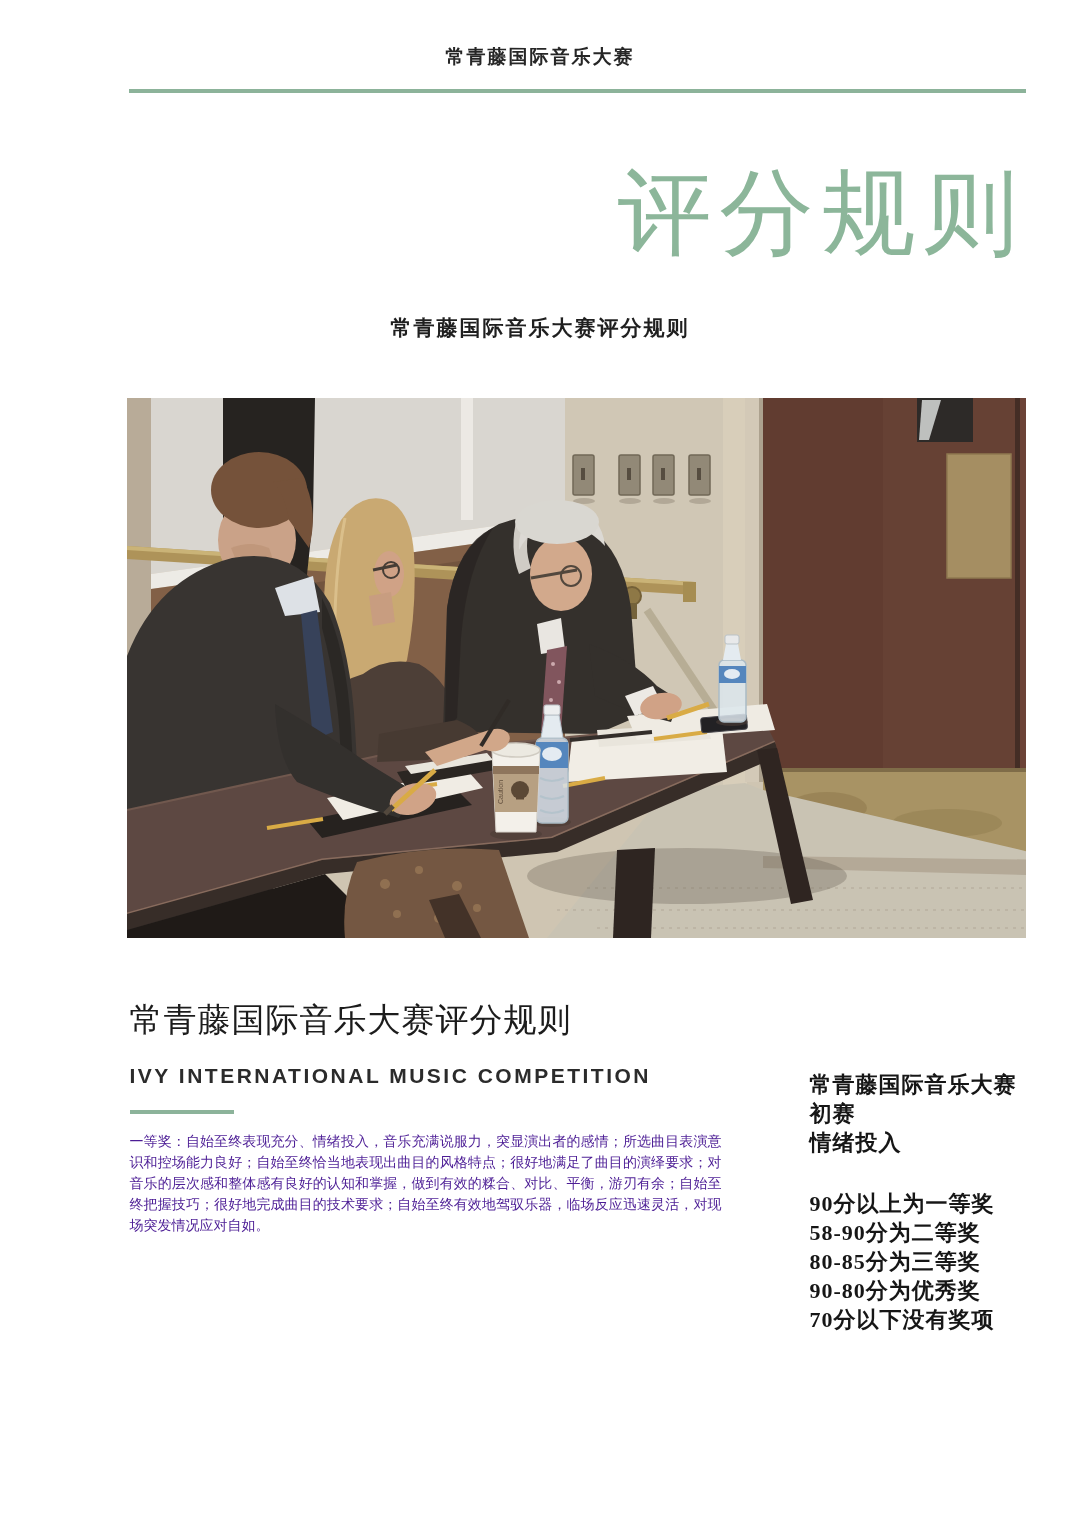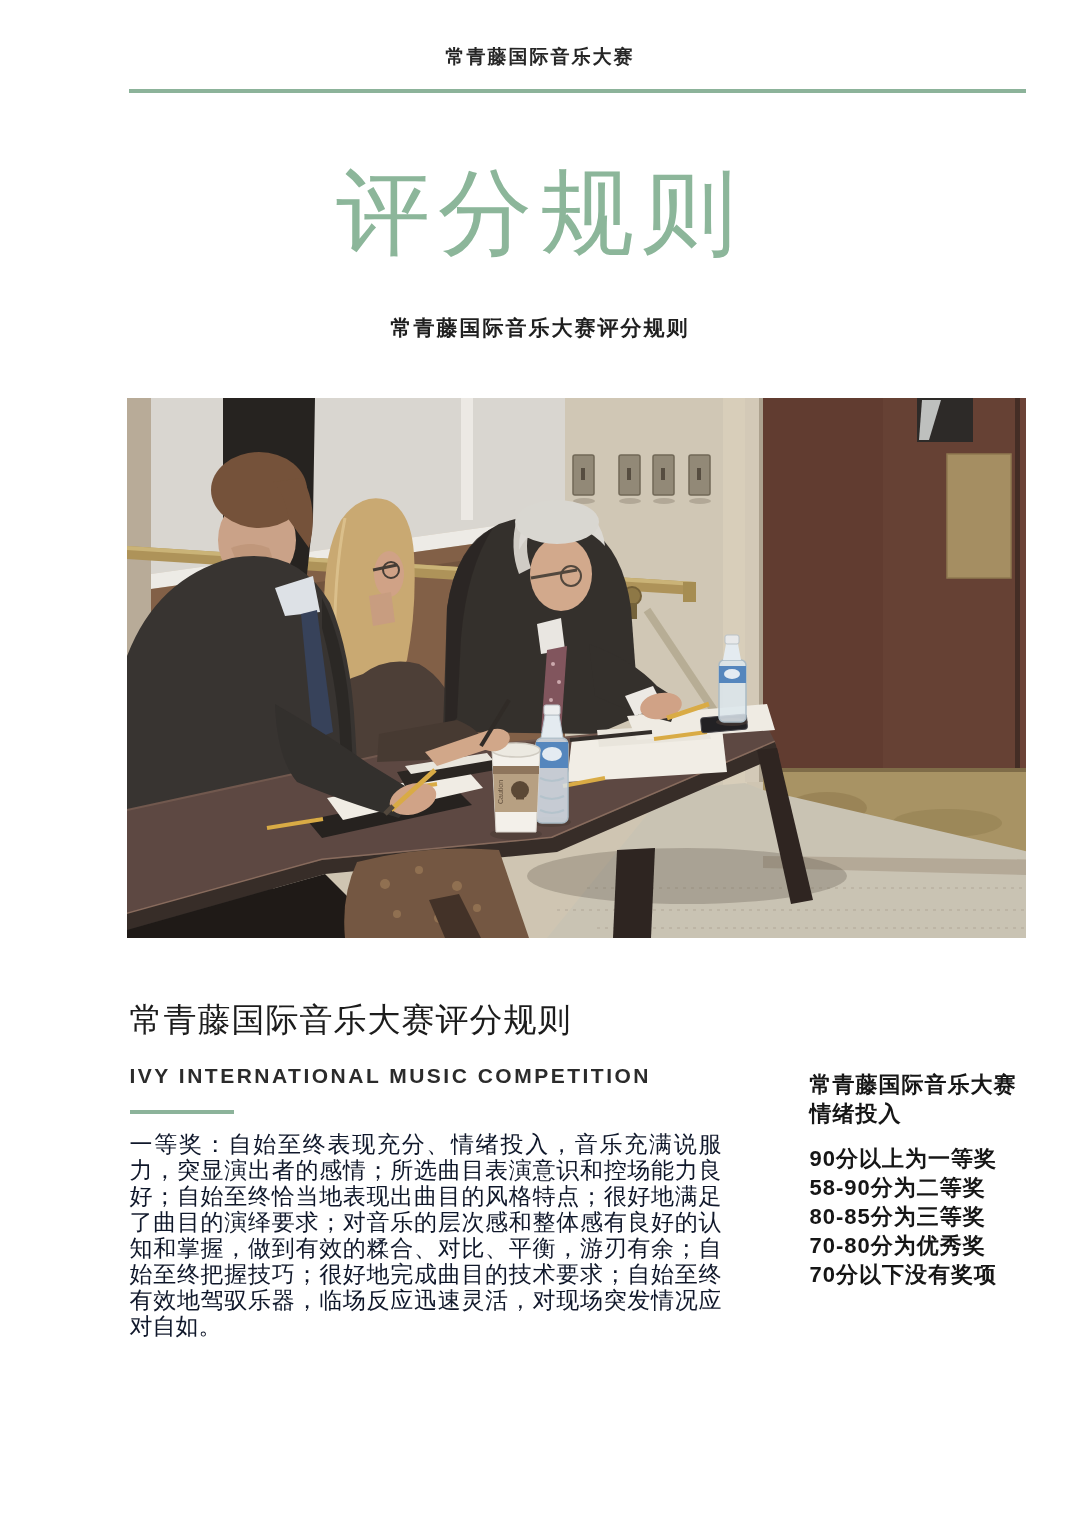--- a/index.html
+++ b/index.html
@@ -10,21 +10,21 @@
   }
   .top-title {
     position:absolute; top:44px; left:0; width:100%; text-align:center;
     font-size:19px; font-weight:bold; letter-spacing:2px; color:#262626;
   }
   .rule-line {
     position:absolute; top:89px; left:74px; width:934px; height:4px;
     background:#8cb39a;
   }
   .hero-title {
-    position:absolute; top:150px; left:0; width:100%; margin:0; text-align:center;
+    position:absolute; top:150px; left:0; width:100%; margin:0; text-align:right;
     font-size:94px; font-weight:normal; letter-spacing:8px; color:#8cb69a;
   }
   .hero-subtitle {
     position:absolute; top:314px; left:0; width:100%; text-align:center;
     font-size:21px; font-weight:bold; letter-spacing:2px; color:#1f1f1f;
   }
   .photo {
     position:absolute; top:398px; left:72px; width:937px; height:540px;
     background:#cec5b2; overflow:hidden;
   }
@@ -36,29 +36,29 @@
   .section-subheading-en {
     position:absolute; top:1064px; left:75px;
     font-size:21px; font-weight:bold; letter-spacing:2.5px; color:#2b2b2b;text-align:right;
   }
   .accent-dash {
     position:absolute; top:1110px; left:75px; width:104px; height:4px;
     background:#8cb39a;
   }
   .paragraphs {
     position:absolute; top:1131px; left:75px; width:592px;
-    font-size:23px; line-height:26px; text-align:justify; color:#0f172a;
+    font-size:14px; line-height:21px; text-align:justify; color:#4c1d95;
   }
   .paragraphs p { margin:0 0 25px 0; }
   .side-col {
     position:absolute; top:1070px; left:755px; width:252px;
     font-size:22px; font-weight:bold; line-height:29px; letter-spacing:1px;
     color:#161616;
   }
-  .side-block + .side-block { margin-top:16px; }
+  .side-block + .side-block { margin-top:32px;font-family:Liberation Serif, serif; }
 </style>
 </head>
 <body>
 
 <div class="page">
 
   <div class="top-title">常青藤国际音乐大赛</div>
   <div class="rule-line"></div>
 
   <h1 class="hero-title">评分规则</h1>
@@ -271,24 +271,25 @@
   <div class="section-subheading-en">IVY INTERNATIONAL MUSIC COMPETITION</div>
   <div class="accent-dash"></div>
 
   <div class="paragraphs">
     <p>一等奖：自始至终表现充分、情绪投入，音乐充满说服力，突显演出者的感情；所选曲目表演意识和控场能力良好；自始至终恰当地表现出曲目的风格特点；很好地满足了曲目的演绎要求；对音乐的层次感和整体感有良好的认知和掌握，做到有效的糅合、对比、平衡，游刃有余；自始至终把握技巧；很好地完成曲目的技术要求；自始至终有效地驾驭乐器，临场反应迅速灵活，对现场突发情况应对自如。</p>
   </div>
 
   <div class="side-col">
     <div class="side-block">
       <div>常青藤国际音乐大赛</div>
+      <div>初赛</div>
       <div>情绪投入</div>
     </div>
     <div class="side-block">
       <div>90分以上为一等奖</div>
       <div>58-90分为二等奖</div>
       <div>80-85分为三等奖</div>
-      <div>70-80分为优秀奖</div>
+      <div>90-80分为优秀奖</div>
       <div>70分以下没有奖项</div>
     </div>
   </div>
 
 </div>
 
 </body></html>

